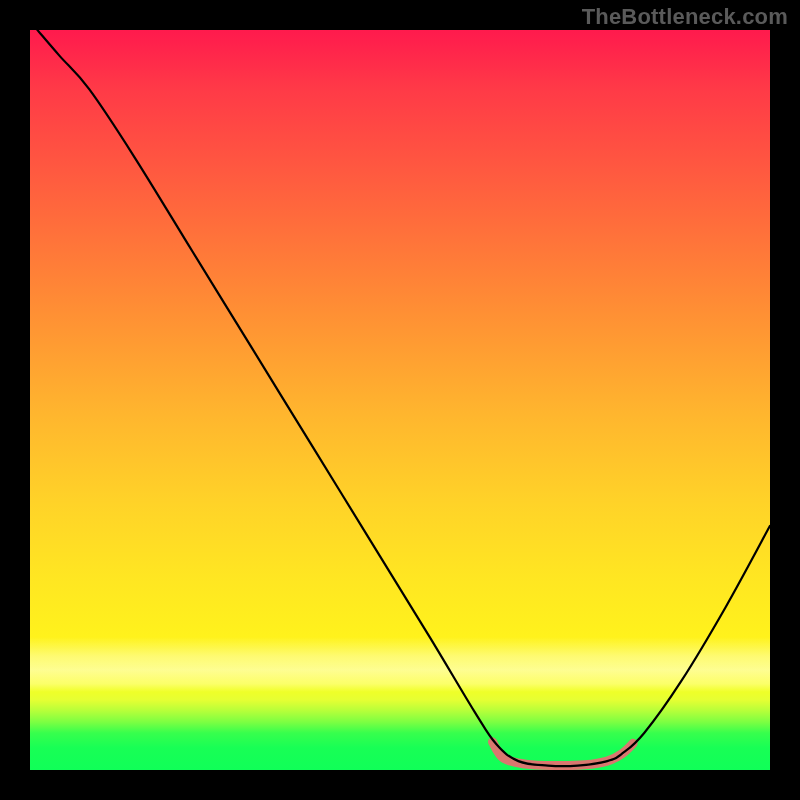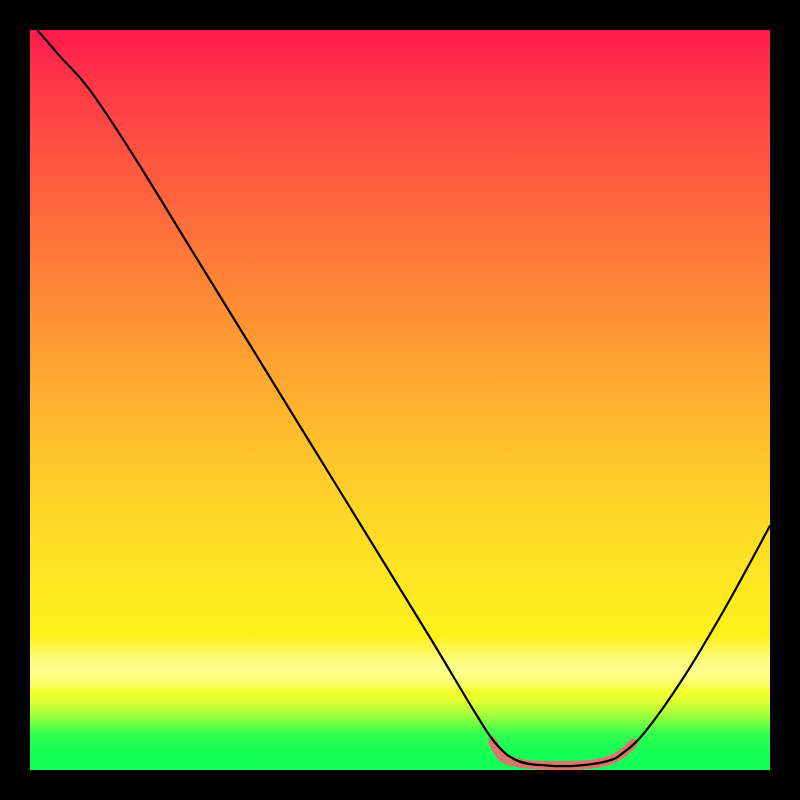--- a/index.html
+++ b/index.html
@@ -82,20 +82,21 @@
     width: 100%;
     height: 100%;
     pointer-events: none;
   }
 </style>
 </head>
 <body>
 
 <div class="stage">
 
+  <div class="watermark">TheBottleneck.com</div>
 
   <div class="plot-area">
     <div class="gradient"></div>
     <div class="pale-band"></div>
 
     <svg class="curve" viewBox="0 0 740 740" preserveAspectRatio="none">
       <path fill="none" stroke="#d9776f" stroke-width="9" stroke-linecap="round" stroke-linejoin="round" d="M 462.50 711.88 C 464.50 714.81, 467.61 724.16, 473.60 728.16 C 479.59 732.16, 486.48 732.75, 495.80 734.08 C 505.12 735.41, 514.74 735.43, 525.40 735.56 C 536.06 735.69, 545.68 735.62, 555.00 734.82 C 564.32 734.02, 570.54 733.12, 577.20 731.12 C 583.86 729.12, 587.34 726.92, 592.00 723.72 C 596.66 720.52, 601.10 715.22, 603.10 713.36"></path>
       <path fill="none" stroke="#000" stroke-width="2.2" stroke-linecap="round" stroke-linejoin="round" d="M 7.40 0.00 C 11.40 4.66, 20.28 15.24, 29.60 25.90 C 38.92 36.56, 45.88 41.22, 59.20 59.20 C 72.52 77.18, 84.95 96.50, 103.60 125.80 C 122.25 155.10, 141.49 187.37, 162.80 222.00 C 184.11 256.63, 200.69 283.57, 222.00 318.20 C 243.31 352.83, 259.89 379.77, 281.20 414.40 C 302.51 449.03, 319.09 475.97, 340.40 510.60 C 361.71 545.23, 380.95 576.16, 399.60 606.80 C 418.25 637.44, 432.01 661.49, 444.00 680.80 C 455.99 700.11, 458.21 705.04, 466.20 714.10 C 474.19 723.16, 479.08 727.26, 488.40 731.12 C 497.72 734.98, 507.34 734.76, 518.00 735.56 C 528.66 736.36, 536.94 736.36, 547.60 735.56 C 558.26 734.76, 569.21 733.25, 577.20 731.12 C 585.19 728.99, 585.34 728.78, 592.00 723.72 C 598.66 718.66, 603.54 716.05, 614.20 703.00 C 624.86 689.95, 636.55 673.84, 651.20 651.20 C 665.85 628.56, 679.62 605.17, 695.60 577.20 C 711.58 549.23, 732.01 510.45, 740.00 495.80"></path>
     </svg>
   </div>

